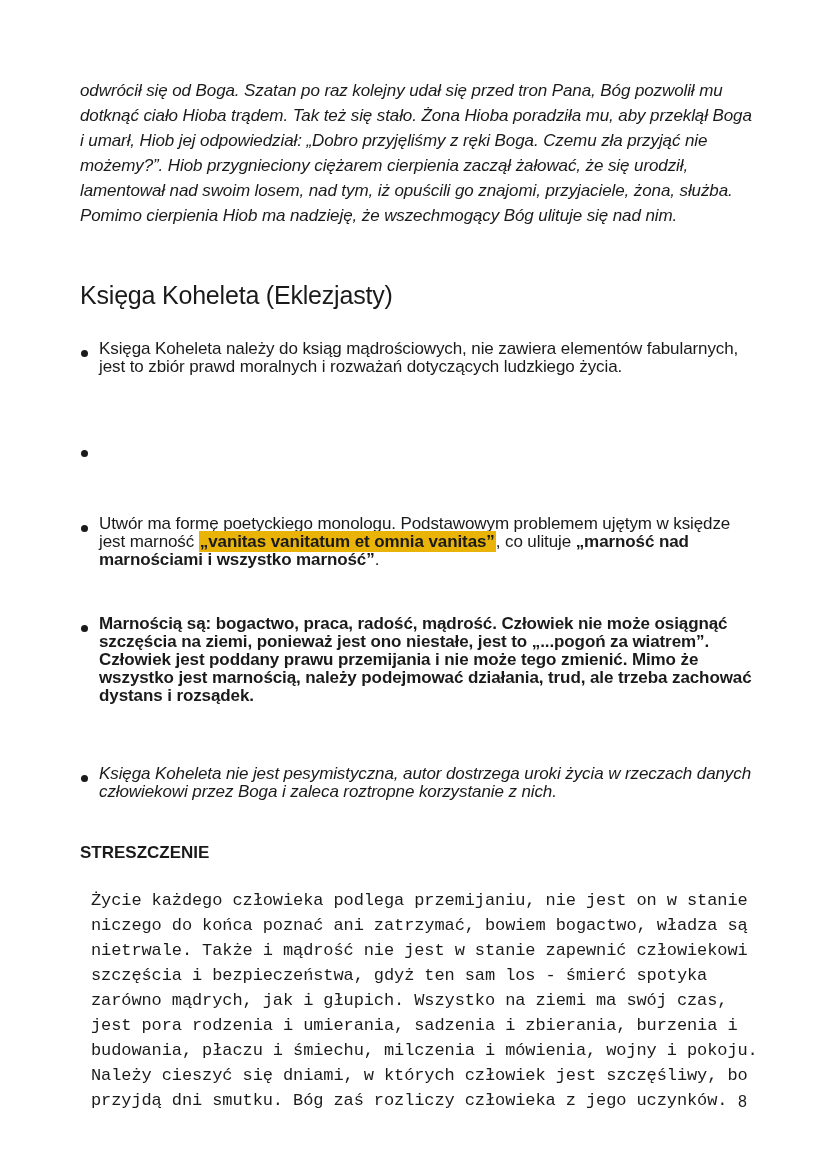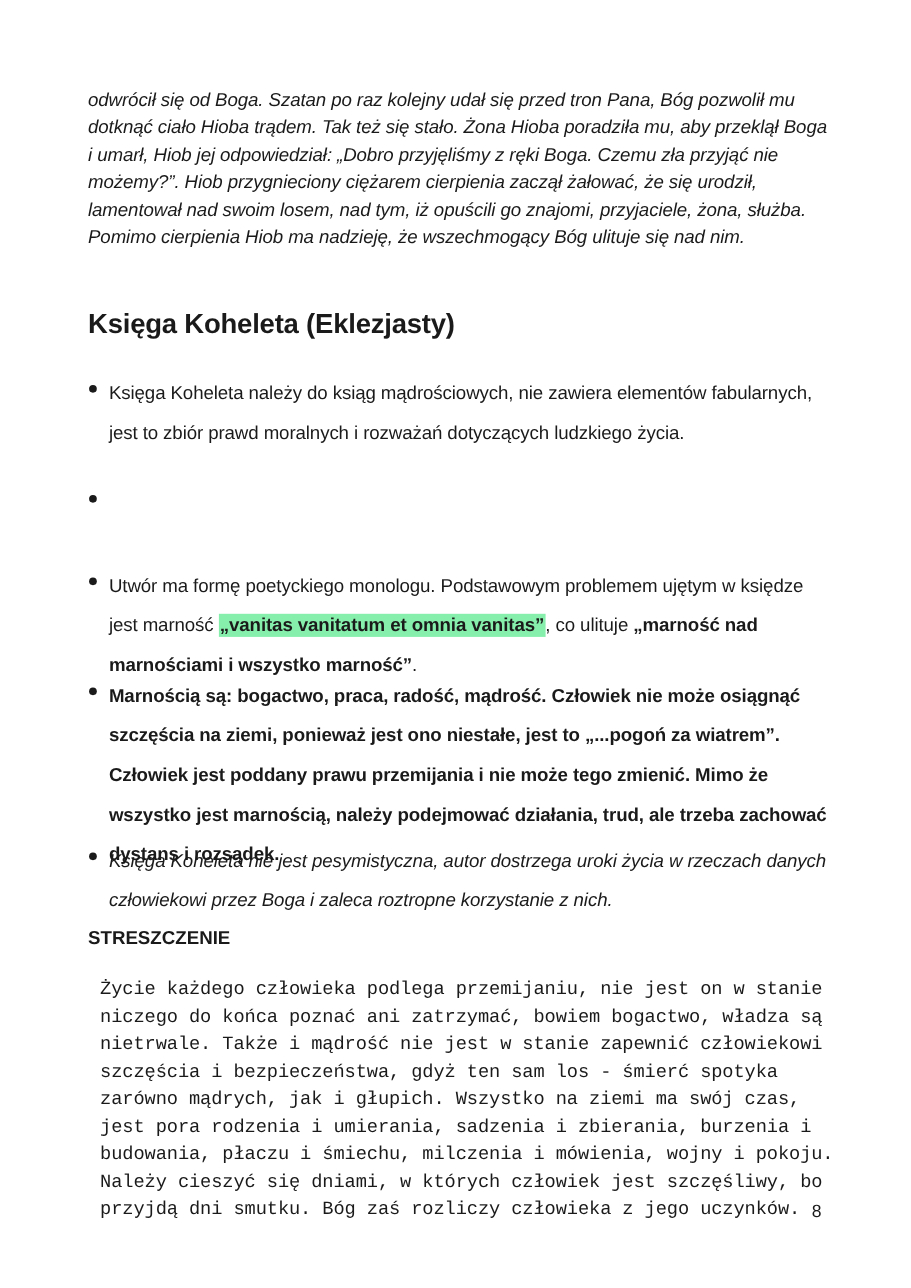--- a/index.html
+++ b/index.html
@@ -1,24 +1,24 @@
 <!DOCTYPE html>
 <html><head>
 <meta charset="utf-8">
 <style>
   html, body { margin: 0; padding: 0; background: #ffffff; }
   body { width: 828px; height: 1171px; position: relative; overflow: hidden;
          font-family: "Liberation Sans", "DejaVu Sans", sans-serif; color: #1a1a1a; }
   .page { position: absolute; left: 80px; top: 78px; width: 680px; font-style: italic; }
   .para { font-size: 17px; line-height: 25px; margin: 0; letter-spacing: -0.1px; }
-  h2 { font-size: 25px; font-weight: bold; margin: 0; position: absolute; left: 80px; top: 281px; letter-spacing: -0.2px; text-align: right; }
+  h2 { font-size: 25px; font-weight: normal; margin: 0; position: absolute; left: 80px; top: 281px; letter-spacing: -0.2px; text-align: right; }
   ul { list-style: none; margin: 0; padding: 0; position: absolute; left: 80px; width: 680px; }
-  li { position: relative; padding-left: 19px; font-size: 17px; line-height: 36px; letter-spacing: -0.1px; }
+  li { position: relative; padding-left: 19px; font-size: 17px; line-height: 18px; letter-spacing: -0.1px; }
   li .bullet { position: absolute; left: 1px; top: 10px; width: 7px; height: 7px; border-radius: 50%; background: #1a1a1a; }
-  .hl { background: #86efac; font-weight: bold; padding: 1px 1px; }
+  .hl { background: #eab308; font-weight: bold; padding: 1px 1px; }
   b { font-weight: bold; }
   .section-title { position: absolute; left: 80px; top: 843px; font-size: 17px; font-weight: bold; margin: 0; }
   .summary { position: absolute; left: 91px; top: 888px; width: 680px; font-family: Liberation Mono, monospace; }
   .page-number { position: absolute; left: 738px; top: 1093px; font-size: 16px; }
 </style>
 </head>
 <body>
 
 <div class="page">
   <p class="para">odwrócił się od Boga. Szatan po raz kolejny udał się przed tron Pana, Bóg pozwolił mu dotknąć ciało Hioba trądem. Tak też się stało. Żona Hioba poradziła mu, aby przeklął Boga i umarł, Hiob jej odpowiedział: „Dobro przyjęliśmy z ręki Boga. Czemu zła przyjąć nie możemy?”. Hiob przygnieciony ciężarem cierpienia zaczął żałować, że się urodził, lamentował nad swoim losem, nad tym, iż opuścili go znajomi, przyjaciele, żona, służba. Pomimo cierpienia Hiob ma nadzieję, że wszechmogący Bóg ulituje się nad nim.</p>

